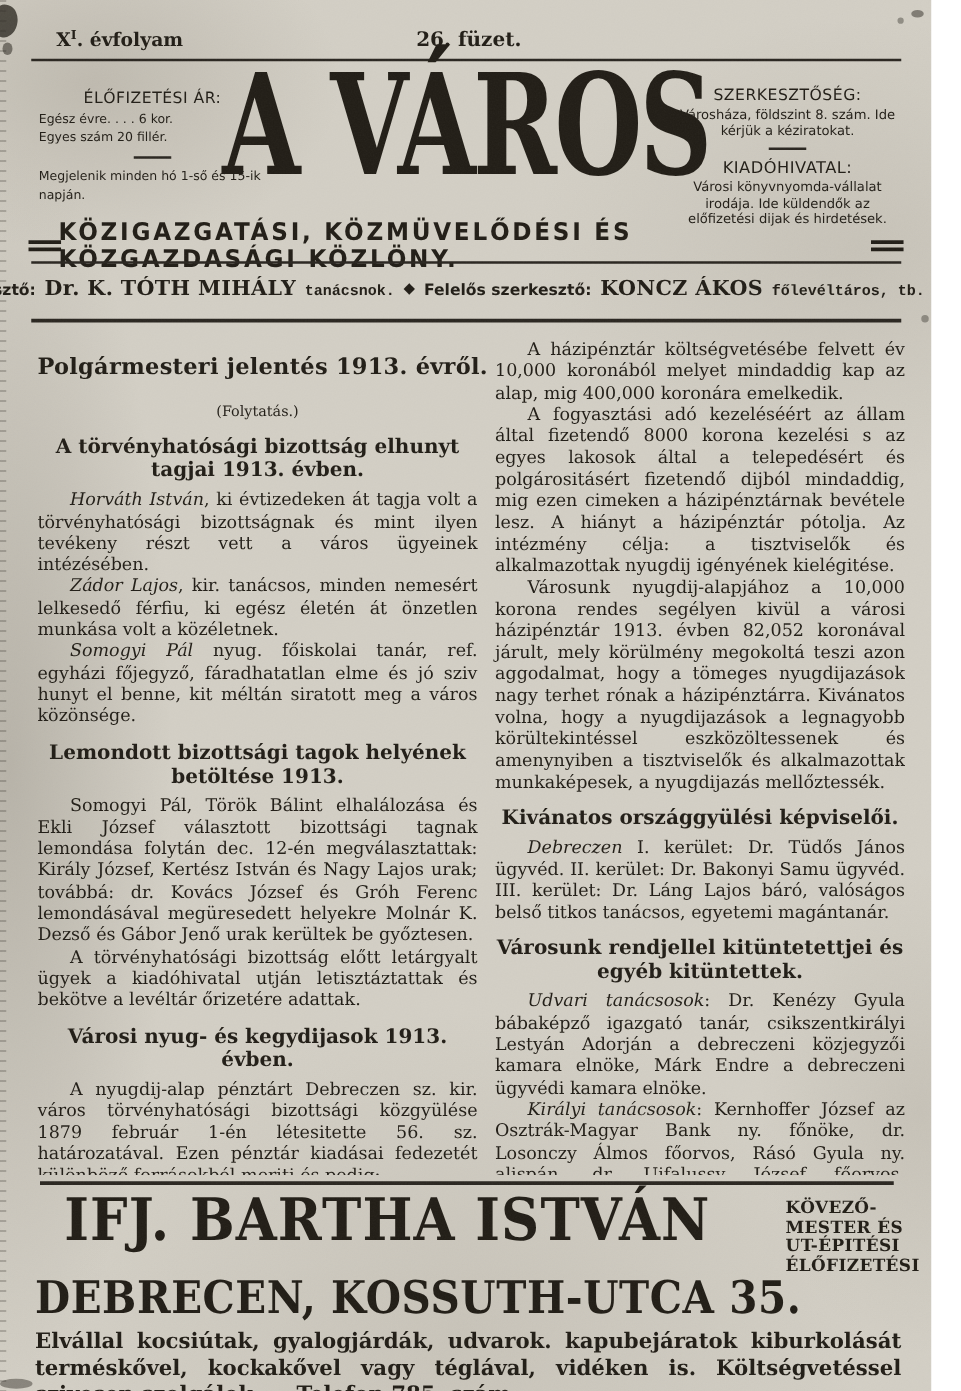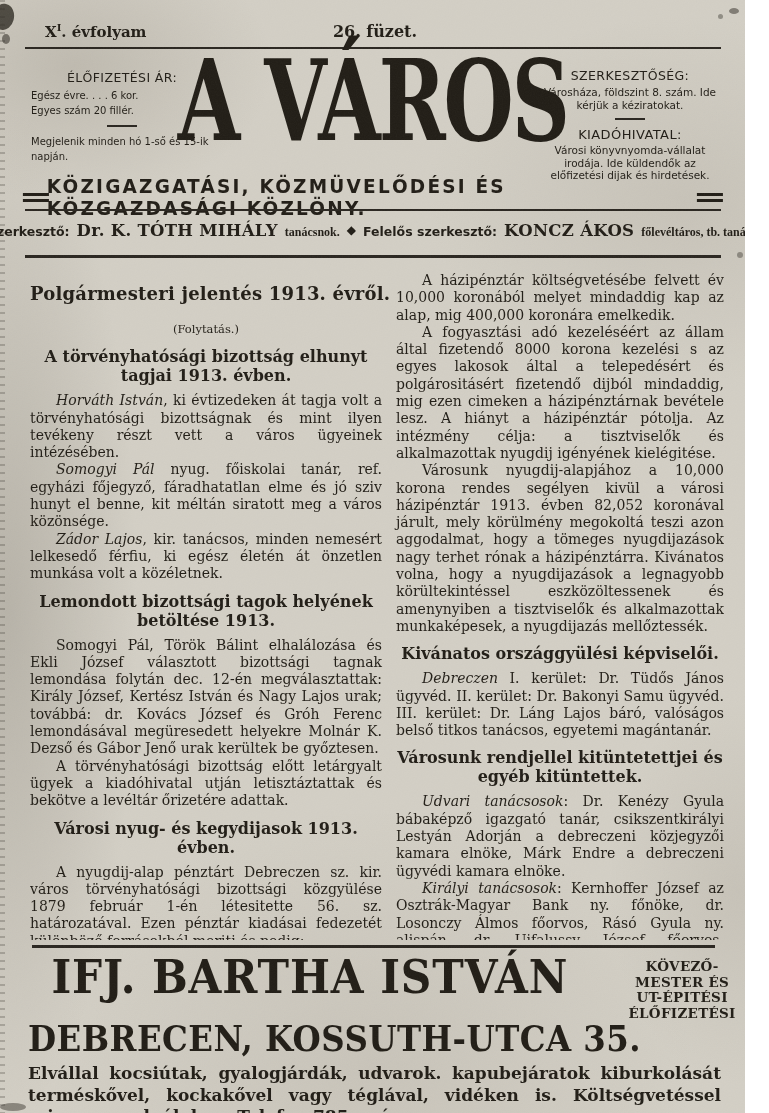--- a/index.html
+++ b/index.html
@@ -58,37 +58,37 @@
   
   .subtitle-row{position:absolute;left:25px;right:24px;top:176px;display:flex;align-items:center;justify-content:space-between;
      font-family:"DejaVu Sans","Liberation Sans",sans-serif;font-weight:bold;}
   .subtitle-row .eq{font-size:26px;transform:scaleX(1.6);}
   .subtitle-row .subtitle{font-size:18.5px;letter-spacing:2.2px;transform:scaleY(1.05);}
 
   
   .editors{position:absolute;left:30px;right:24px;top:221px;display:flex;align-items:baseline;justify-content:center;gap:7px;white-space:nowrap;}
   .ed-label{font-family:"DejaVu Sans","Liberation Sans",sans-serif;font-weight:bold;font-size:12.5px;}
   .ed-name{font-weight:bold;font-size:16.5px;letter-spacing:.3px;}
-  .ed-title{font-family:Liberation Serif, serif;font-weight:bold;font-size:12px;}
+  .ed-title{font-family:Liberation Mono, monospace;font-weight:bold;font-size:12px;}
   .ed-sep{font-size:12px;position:relative;top:-2px;}
 
   
   .columns{position:absolute;left:30px;right:21px;top:272px;height:668px;display:flex;gap:14px;overflow:hidden;}
   .col{width:352px;text-align:justify;font-size:14px;line-height:17.3px;}
   .col p{margin:0;text-indent:26px;}
   .article-title{font-size:18px;font-weight:bold;text-align:center;letter-spacing:.2px;white-space:nowrap;margin:10px 0 2px;text-indent:0;line-height:24px;}
   .continuation{text-align:center;font-size:11.5px;margin:15px 0 6px;text-indent:0;}
   .sec-head{font-weight:bold;font-size:16px;text-align:center;line-height:19px;margin:9px 0 7px;text-indent:0;}
   .lead{font-style:italic;}
 
   
   .ad{position:absolute;left:28px;right:24px;top:953px;}
   .ad-row1{display:flex;align-items:flex-start;}
   .ad-name{display:inline-block;font-weight:bold;font-size:47px;line-height:48px;letter-spacing:1px;transform:scaleX(.9);transform-origin:left top;white-space:nowrap;padding-left:26px;}
-  .ad-role{margin-left:auto;font-weight:bold;font-size:13.5px;line-height:15.5px;letter-spacing:.3px;text-align:center;padding-top:6px;width:192px;}
+  .ad-role{margin-left:auto;font-weight:bold;font-size:13.5px;line-height:15.5px;letter-spacing:.3px;text-align:left;padding-top:6px;width:192px;}
   .ad-address{display:inline-block;font-weight:bold;font-size:36px;line-height:38px;letter-spacing:.5px;transform:scaleX(.9);transform-origin:left top;white-space:nowrap;margin-top:-2px;}
   .ad-body{font-weight:bold;font-size:17px;line-height:21.5px;text-align:justify;margin:6px 0 0;}
 </style>
 </head>
 <body>
 
 <div class="page">
 
   <div class="edge-left"></div>
   <div class="art art-tl1"></div>
@@ -141,22 +141,22 @@
     <span class="ed-title">főlevéltáros, tb. tanácsnok.</span>
   </div>
   <div class="rule rule-thick"></div>
 
   <main class="columns">
     <div class="col">
       <h1 class="article-title">Polgármesteri jelentés 1913. évről.</h1>
       <div class="continuation">(Folytatás.)</div>
       <h2 class="sec-head">A törvényhatósági bizottság elhunyt tagjai 1913. évben.</h2>
       <p><span class="lead">Horváth István</span><span>, ki évtizedeken át tagja volt a törvényhatósági bizottságnak és mint ilyen tevékeny részt vett a város ügyeinek intézésében.</span></p>
+      <p><span class="lead">Zádor Lajos</span><span>, kir. tanácsos, minden nemesért lelkesedő férfiu, ki egész életén át önzetlen munkása volt a közéletnek.</span></p>
       <p><span class="lead">Somogyi Pál</span><span> nyug. főiskolai tanár, ref. egyházi főjegyző, fáradhatatlan elme és jó sziv hunyt el benne, kit méltán siratott meg a város közönsége.</span></p>
-      <p><span class="lead">Zádor Lajos</span><span>, kir. tanácsos, minden nemesért lelkesedő férfiu, ki egész életén át önzetlen munkása volt a közéletnek.</span></p>
       <h2 class="sec-head">Lemondott bizottsági tagok helyének betöltése 1913.</h2>
       <p>Somogyi Pál, Török Bálint elhalálozása és Ekli József választott bizottsági tagnak lemondása folytán dec. 12-én megválasztattak: Király József, Kertész István és Nagy Lajos urak; továbbá: dr. Kovács József és Gróh Ferenc lemondásával megüresedett helyekre Molnár K. Dezső és Gábor Jenő urak kerültek be győztesen.</p>
       <p>A törvényhatósági bizottság előtt letárgyalt ügyek a kiadóhivatal utján letisztáztattak és bekötve a levéltár őrizetére adattak.</p>
       <h2 class="sec-head">Városi nyug- és kegydijasok 1913. évben.</h2>
       <p>A nyugdij-alap pénztárt Debreczen sz. kir. város törvényhatósági bizottsági közgyülése 1879 február 1-én létesitette 56. sz. határozatával. Ezen pénztár kiadásai fedezetét különböző forrásokból meriti és pedig:</p>
       <p>A tisztviselők és szolgák fizetésének a kezdő évben 10, majd 3%-ból, mely havonta levonatik a fizetésekből.</p>
     </div>
     <div class="col">
       <p>A házipénztár költségvetésébe felvett év 10,000 koronából melyet mindaddig kap az alap, mig 400,000 koronára emelkedik.</p>
       <p>A fogyasztási adó kezeléséért az állam által fizetendő 8000 korona kezelési s az egyes lakosok által a telepedésért és polgárositásért fizetendő dijból mindaddig, mig ezen cimeken a házipénztárnak bevétele lesz. A hiányt a házipénztár pótolja. Az intézmény célja: a tisztviselők és alkalmazottak nyugdij igényének kielégitése.</p>

